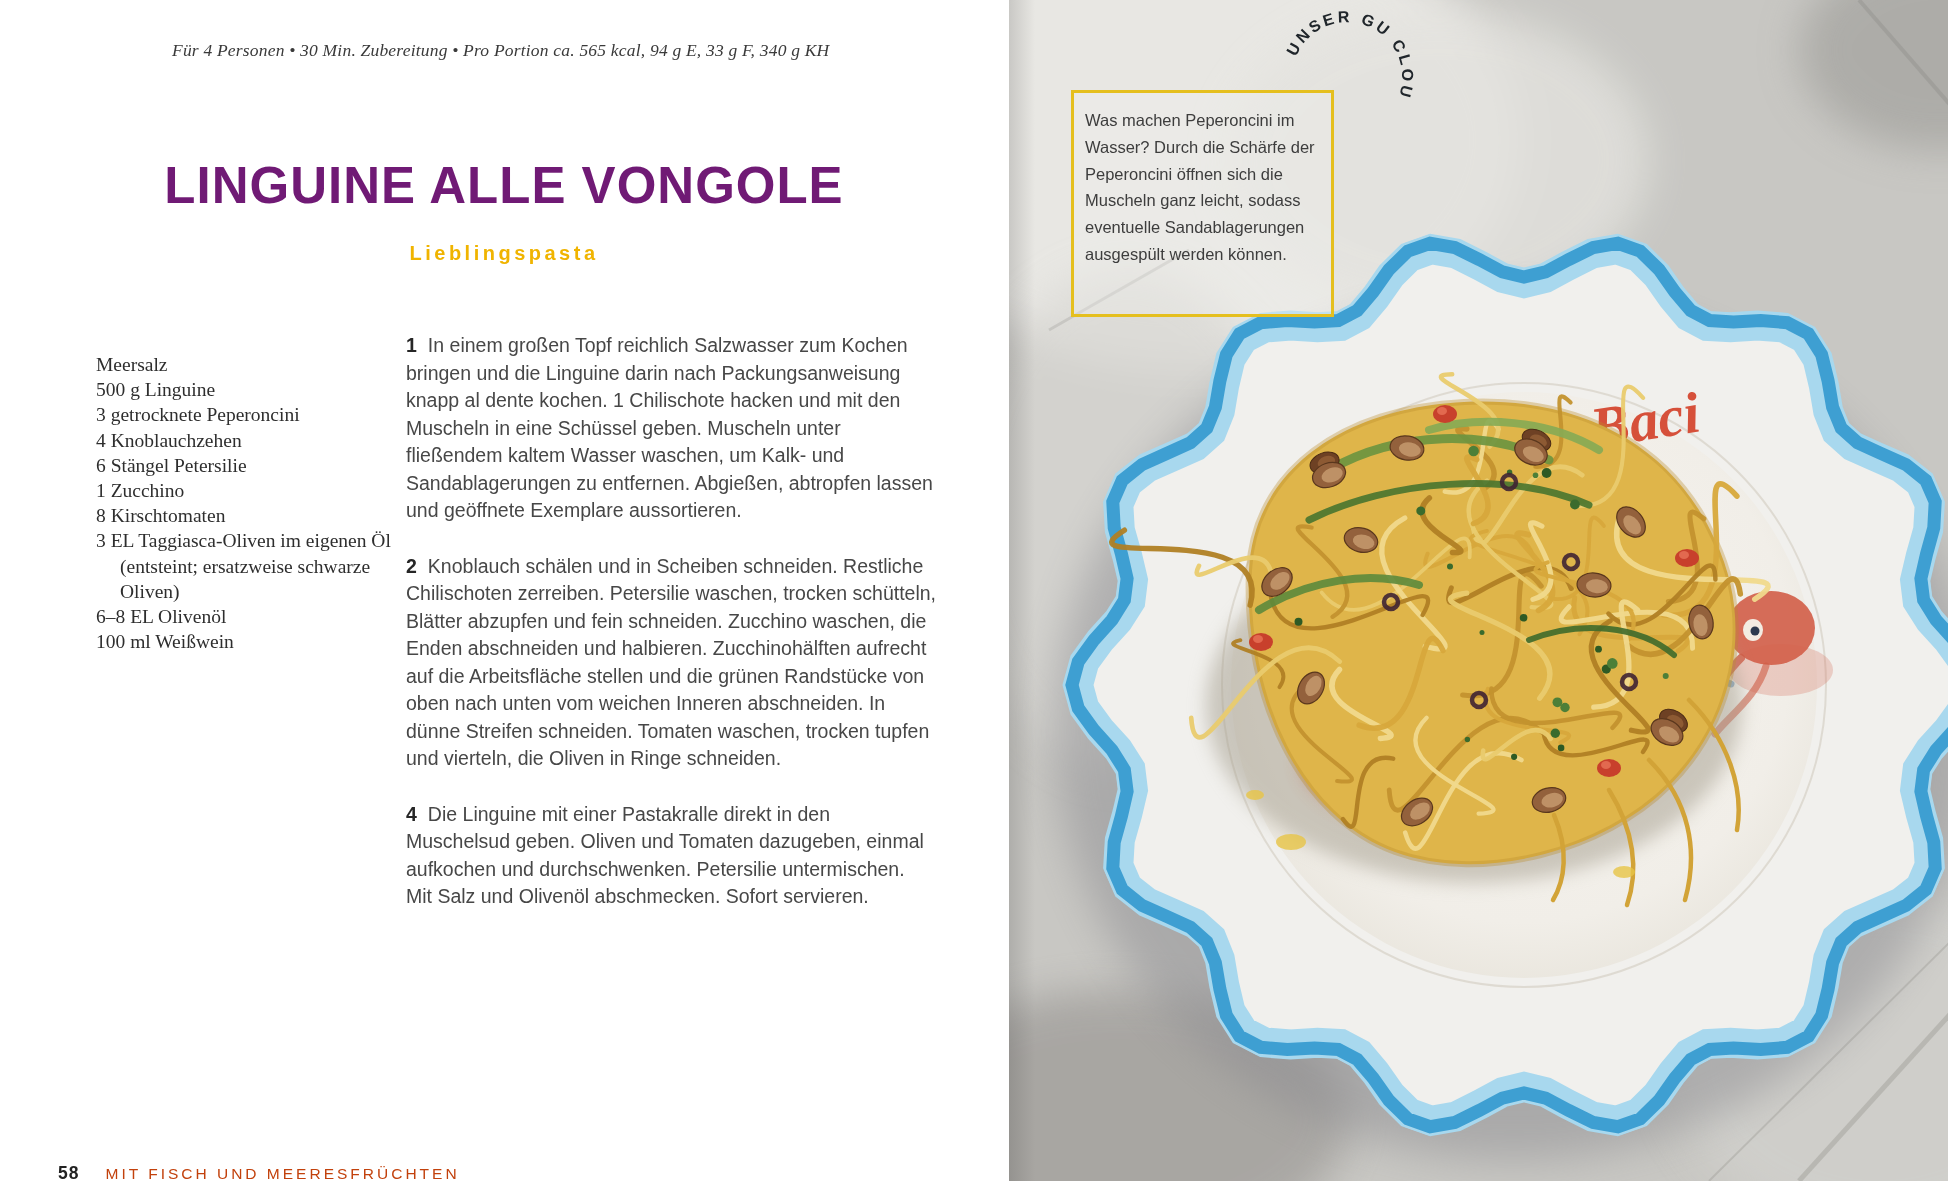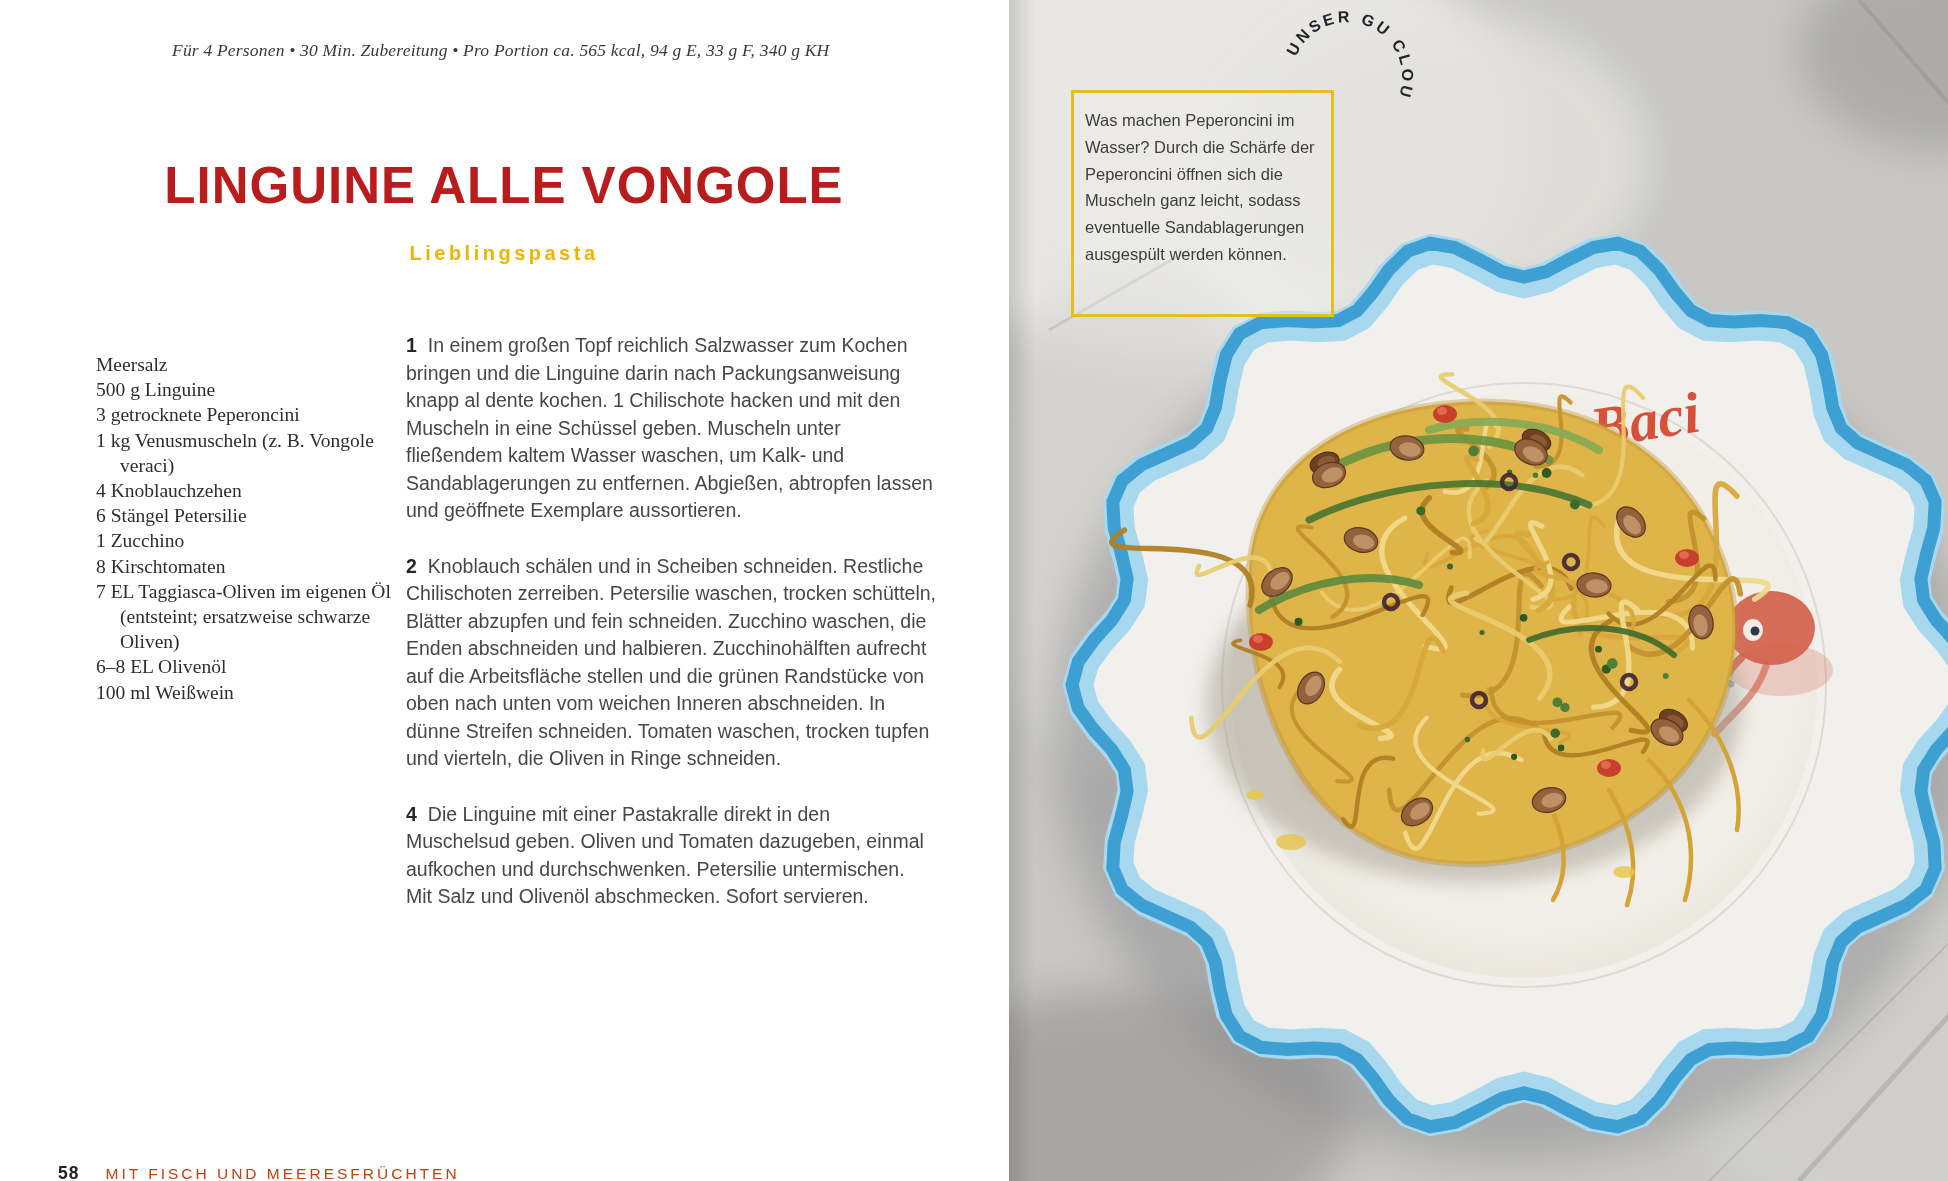--- a/index.html
+++ b/index.html
@@ -2,21 +2,21 @@
 <html><head>
 <meta charset="utf-8">
 <style>
   html,body{margin:0;padding:0;background:#ffffff;}
   .sheet{position:relative;width:1948px;height:1181px;background:#ffffff;overflow:hidden;
          font-family:"Liberation Sans",sans-serif;margin-left:24px;}
   
   .meta{position:absolute;left:148px;top:40px;font-family:"Liberation Serif",serif;
         font-style:italic;font-size:17.5px;color:#3a3a3a;letter-spacing:.2px;}
   .title{position:absolute;left:0;top:156px;width:960px;text-align:center;
-         font-weight:bold;font-size:51px;letter-spacing:1px;color:#b91c1c;}
+         font-weight:bold;font-size:51px;letter-spacing:1px;color:#701a75;}
   .subtitle{position:absolute;left:0;top:242px;width:960px;text-align:center;
          font-weight:bold;font-size:20px;letter-spacing:3.5px;color:#f0b400;}
   .ingredients{position:absolute;left:72px;top:352px;width:302px;
          font-family:"Liberation Serif",serif;font-size:19.5px;line-height:25.2px;color:#2e2e2e;}
   .ingredients div{padding-left:24px;text-indent:-24px;}
   .steps{position:absolute;left:382px;top:332px;width:530px;
          font-size:19.5px;line-height:27.5px;color:#474747;}
   .step{margin-bottom:28px;}
   .step b{color:#262626;margin-right:11px;}
   .footer{position:absolute;left:34px;top:1163px;display:flex;align-items:baseline;}
@@ -34,26 +34,25 @@
 <div class="sheet">
 
   <div>
     <div class="meta">Für 4 Personen • 30 Min. Zubereitung • Pro Portion ca. 565 kcal, 94 g E, 33 g F, 340 g KH</div>
     <div class="title">LINGUINE ALLE VONGOLE</div>
     <div class="subtitle">Lieblingspasta</div>
     <div class="ingredients" id="ingredients-list">
         <div>Meersalz</div>
         <div>500 g Linguine</div>
         <div>3 getrocknete Peperoncini</div>
-        <div>1 kg Venusmuscheln (z. B. Vongole veraci)</div>
         <div>4 Knoblauchzehen</div>
         <div>6 Stängel Petersilie</div>
         <div>1 Zucchino</div>
         <div>8 Kirschtomaten</div>
-        <div>7 EL Taggiasca-Oliven im eigenen Öl (entsteint; ersatzweise schwarze Oliven)</div>
+        <div>3 EL Taggiasca-Oliven im eigenen Öl (entsteint; ersatzweise schwarze Oliven)</div>
         <div>6–8 EL Olivenöl</div>
         <div>100 ml Weißwein</div>
       </div>
     <div class="steps" id="steps-list">
         <div class="step"><b>1</b><span>In einem großen Topf reichlich Salzwasser zum Kochen bringen und die Linguine darin nach Packungsanweisung knapp al dente kochen. 1 Chilischote hacken und mit den Muscheln in eine Schüssel geben. Muscheln unter fließendem kaltem Wasser waschen, um Kalk- und Sandablagerungen zu entfernen. Abgießen, abtropfen lassen und geöffnete Exemplare aussortieren.</span></div>
         <div class="step"><b>2</b><span>Knoblauch schälen und in Scheiben schneiden. Restliche Chilischoten zerreiben. Petersilie waschen, trocken schütteln, Blätter abzupfen und fein schneiden. Zucchino waschen, die Enden abschneiden und halbieren. Zucchinohälften aufrecht auf die Arbeitsfläche stellen und die grünen Randstücke von oben nach unten vom weichen Inneren abschneiden. In dünne Streifen schneiden. Tomaten waschen, trocken tupfen und vierteln, die Oliven in Ringe schneiden.</span></div>
         <div class="step"><b>4</b><span>Die Linguine mit einer Pastakralle direkt in den Muschelsud geben. Oliven und Tomaten dazugeben, einmal aufkochen und durchschwenken. Petersilie untermischen. Mit Salz und Olivenöl abschmecken. Sofort servieren.</span></div>
       </div>
     <div class="footer">
       <span class="pagenum">58</span>

